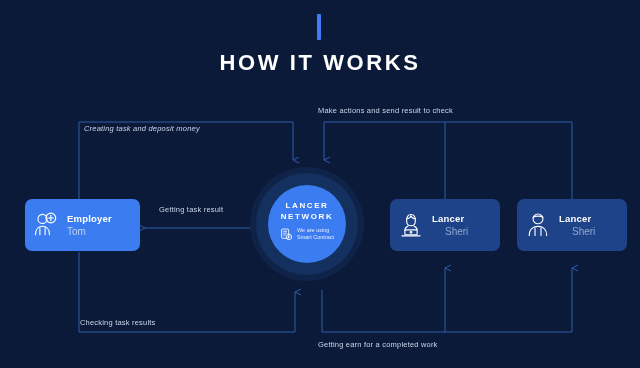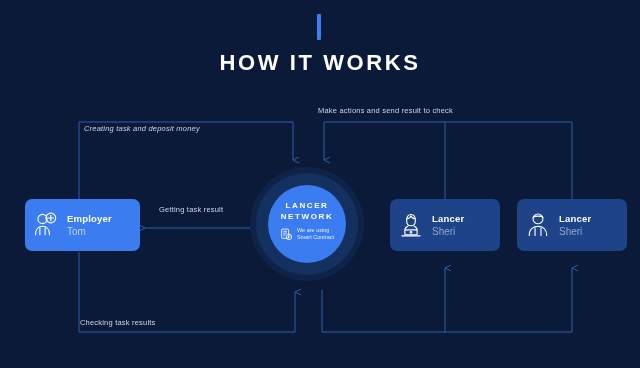--- a/index.html
+++ b/index.html
@@ -66,21 +66,21 @@
     box-sizing:border-box;
   }
   .card-employer{left:25px;top:199px;width:115px;height:52px;background:#3b7cf0;}
   .card-lancer-1{left:390px;top:199px;width:110px;height:52px;background:#1e4388;}
   .card-lancer-2{left:517px;top:199px;width:110px;height:52px;background:#1e4388;}
   .card-icon{width:42px;display:flex;justify-content:center;align-items:center;flex:none;}
   .card-text{display:flex;flex-direction:column;justify-content:center;}
   .card-role{color:#ffffff;font-size:9.5px;font-weight:bold;letter-spacing:.2px;}
   .card-name{font-size:10px;margin-top:2px;}
   .card-employer .card-name{color:#b9d0f7;}
-  .card-lancer-1 .card-name,.card-lancer-2 .card-name{color:#8fa8cf;}
+  .card-lancer-1 .card-name,.card-lancer-2 .card-name{color:#8fa8cf;margin-left:13px;}
 </style>
 </head>
 <body>
 
 <div class="stage">
 
   <div class="accent-bar"></div>
   <div class="page-title">HOW IT WORKS</div>
 
   <svg class="wires" viewBox="0 0 640 368">
@@ -110,20 +110,21 @@
       <path d="M322,290 L322,332 L445,332 L445,268" marker-end="url(#ar-up)"></path>
       <path d="M572,332 L572,268" marker-end="url(#ar-up)"></path>
       <path d="M445,332 L572,332"></path>
     </g>
   </svg>
 
   <div class="wire-label lbl-create">Creating task and deposit money</div>
   <div class="wire-label lbl-make">Make actions and send result to check</div>
   <div class="wire-label lbl-getting-task">Getting task result</div>
   <div class="wire-label lbl-checking">Checking task results</div>
+  <div class="wire-label lbl-earn">Getting earn for a completed work</div>
 
   <div class="ring-outer"></div>
   <div class="ring-mid"></div>
   <div class="core">
     <div class="core-title">
       <span>LANCER</span><br>
       <span>NETWORK</span>
     </div>
     <div class="core-foot">
       <svg width="13" height="13" viewBox="0 0 24 24" fill="none" stroke="#ffffff" stroke-width="1.6">

